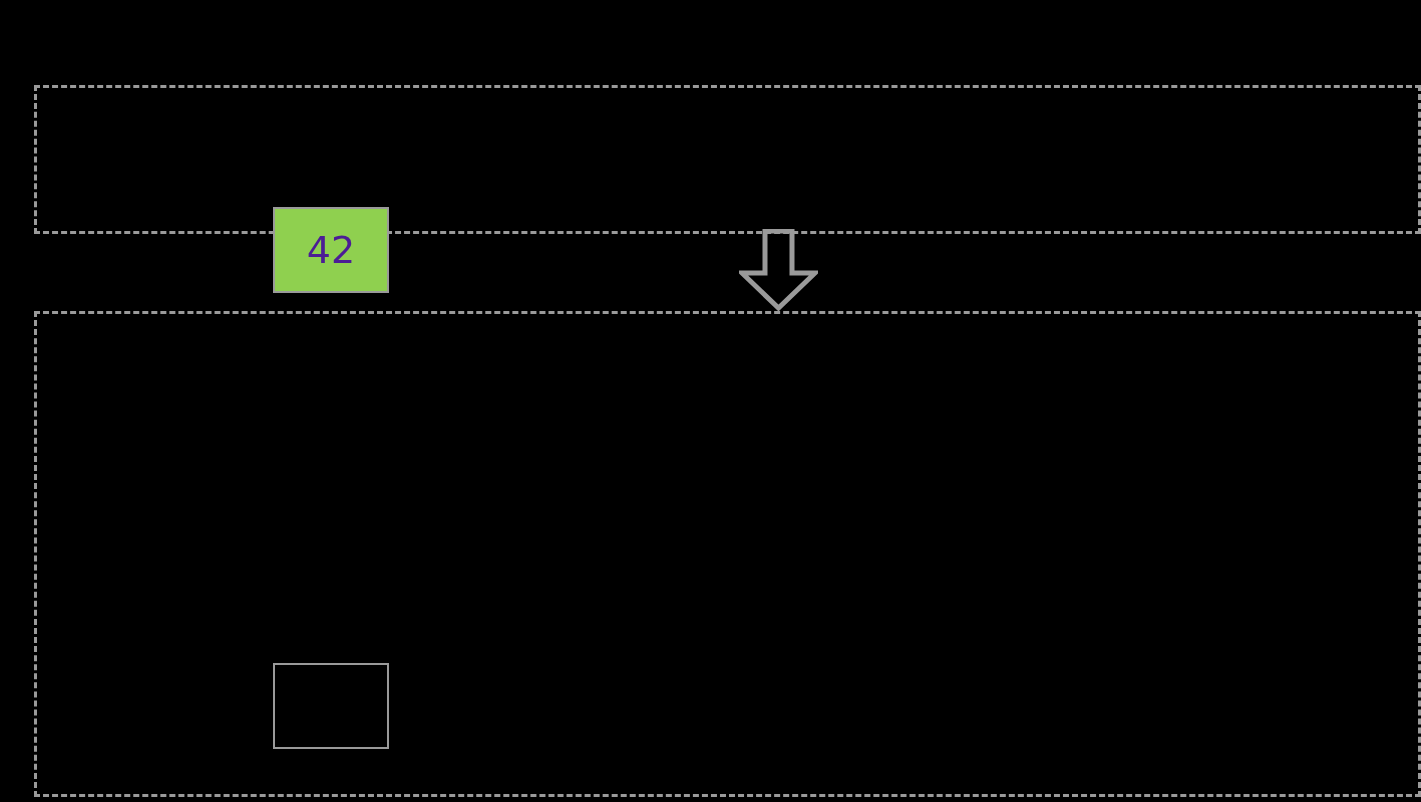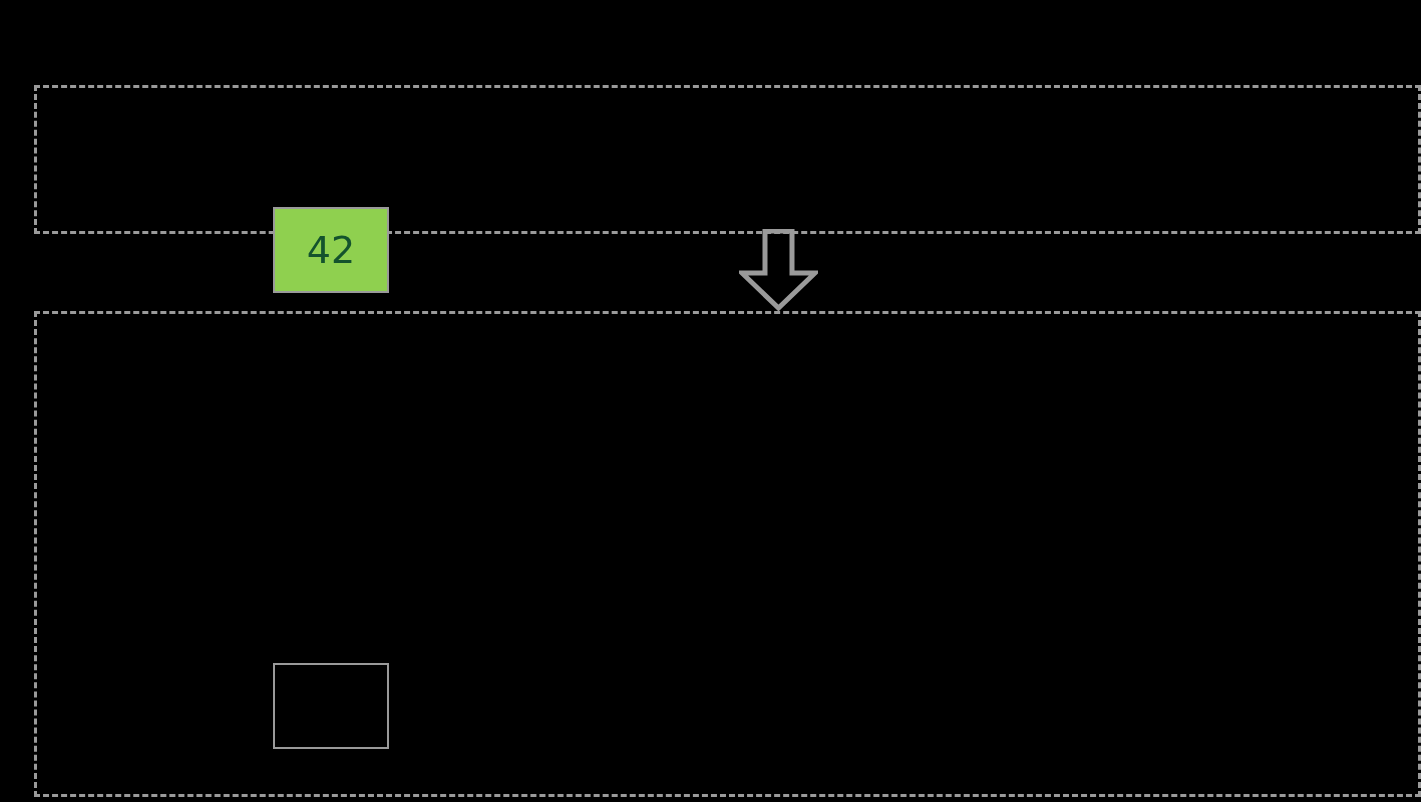--- a/index.html
+++ b/index.html
@@ -59,21 +59,21 @@
 
   
   .value-box {
     position: absolute;
     box-sizing: border-box;
     border: 2px solid #9a9a9a;
     display: flex;
     align-items: center;
     justify-content: center;
     font-size: 38px;
-    color: #14532d;
+    color: #4c1d95;
     line-height: 1;
   }
   #source-value-box {
     left: 236px;
     top: 119px;
     width: 116px;
     height: 86px;
     background: #8fd04f;
   }
   #emptied-value-box {

